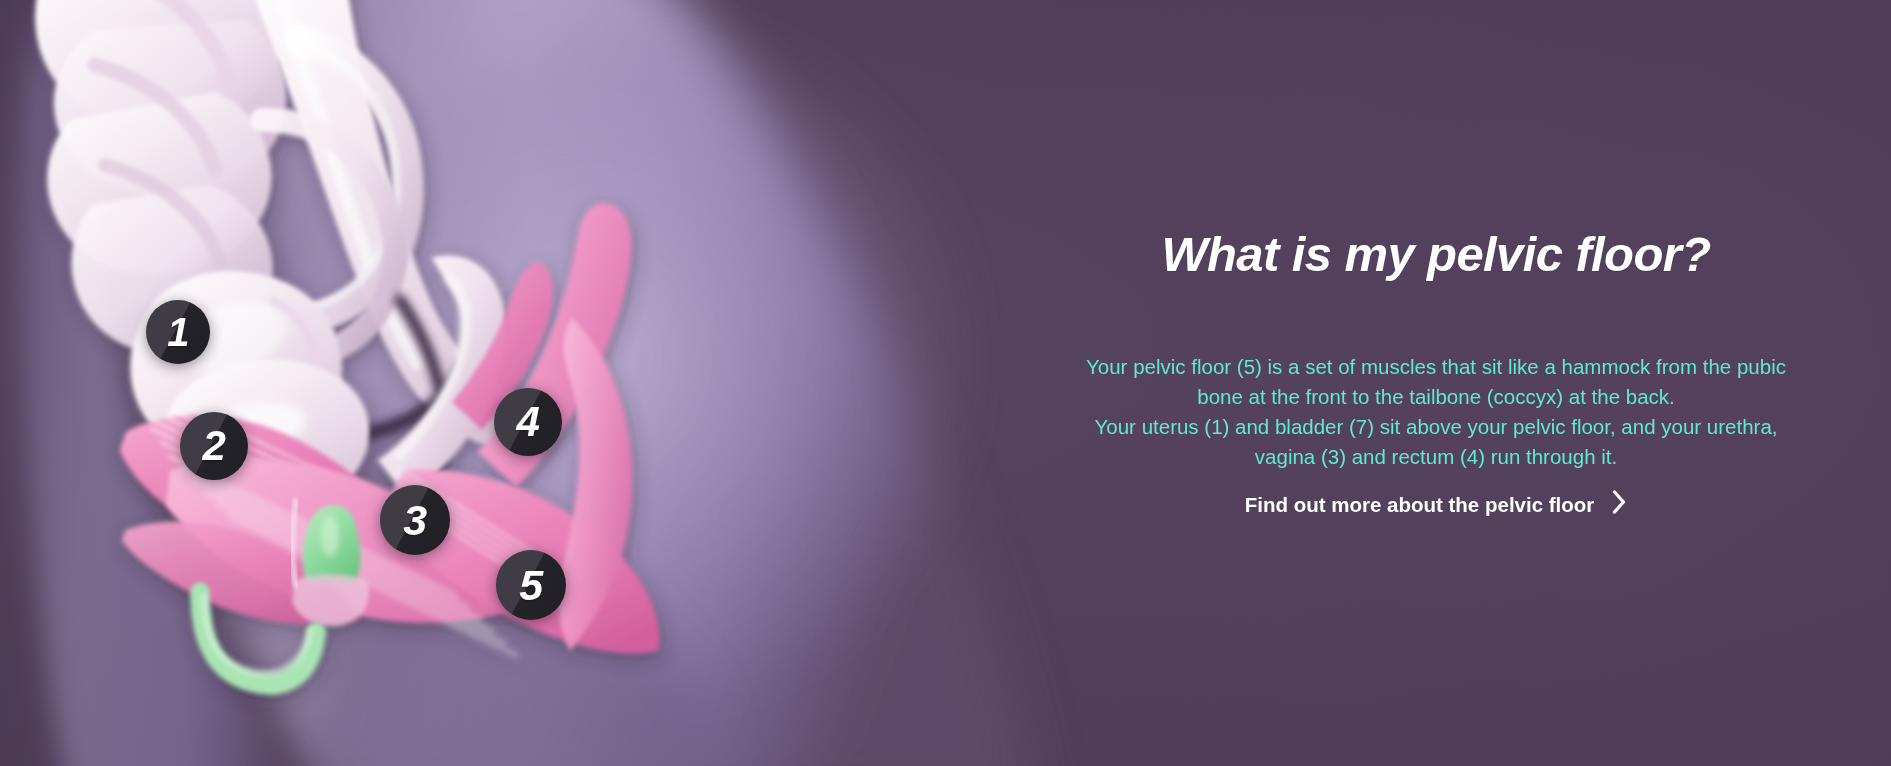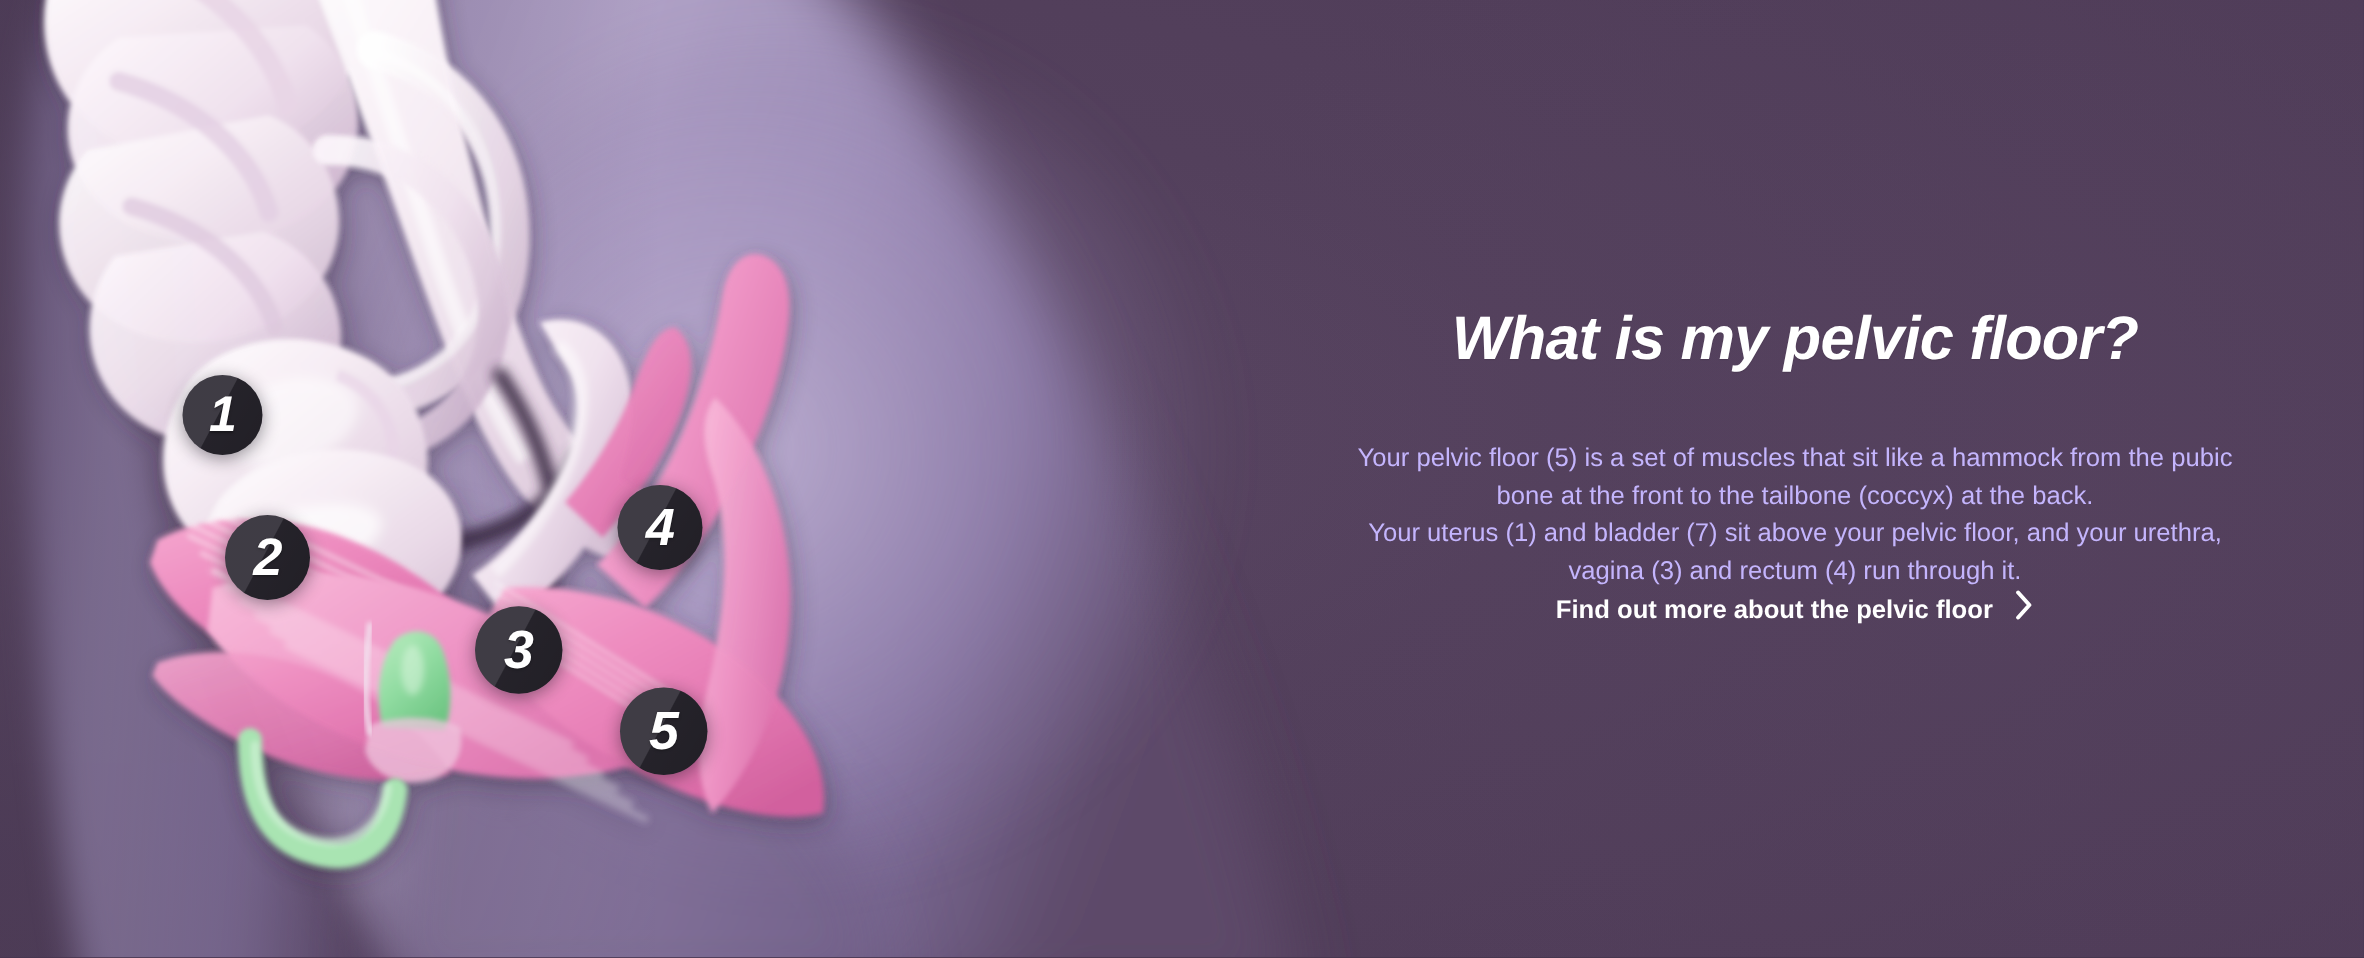--- a/index.html
+++ b/index.html
@@ -105,23 +105,23 @@
     letter-spacing: -0.6px;
     margin: 0 0 54px 0;
     line-height: 1.08;
     white-space: nowrap;
     text-shadow: 0 1px 1px rgba(0,0,0,0.12);
   }
   .panel-body {
     font-size: 20.5px;
     line-height: 1.47;
     font-weight: 400;
-    margin: 0;
+    margin: 17px;
     max-width: 740px;
-    color: #c4b5fd;
+    color: #5eead4;
   }
   .panel-body .para + .para { margin-top: 0; }
   .cta {
     font-size: 20.5px;
     font-weight: bold;
     line-height: 1.48;
     color: #ffffff;
     text-decoration: none;
     max-width: 420px;
     display: block;

